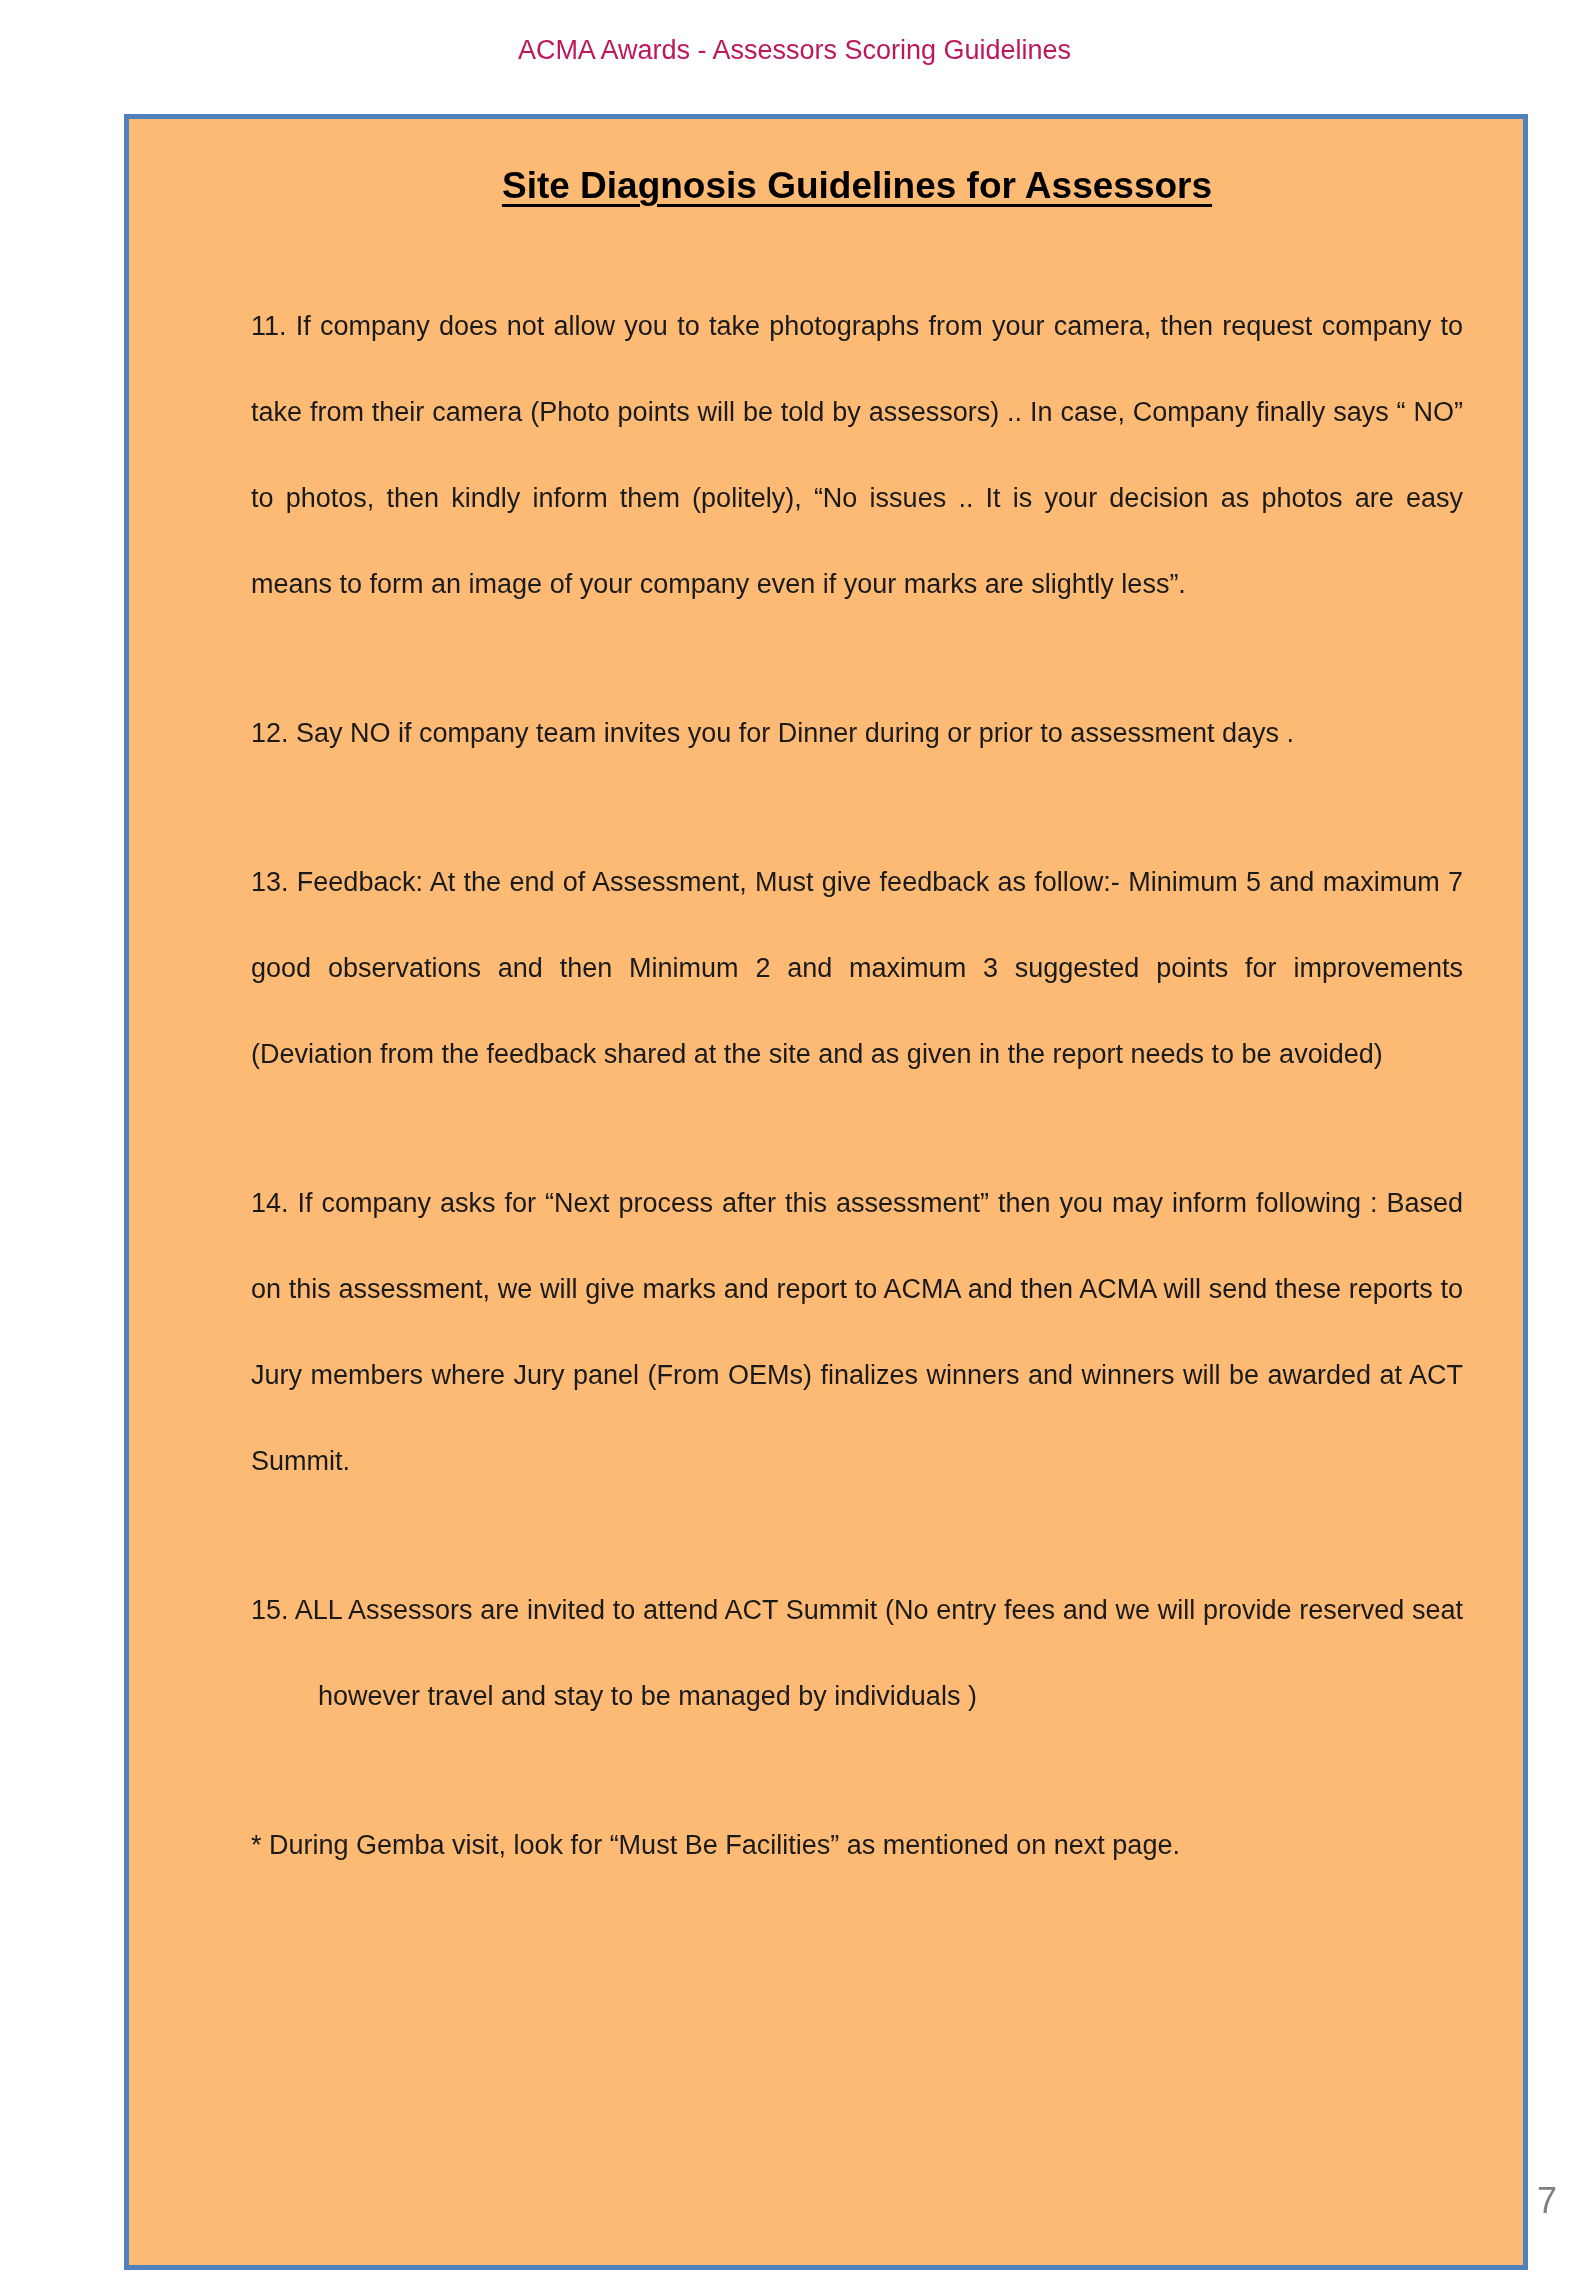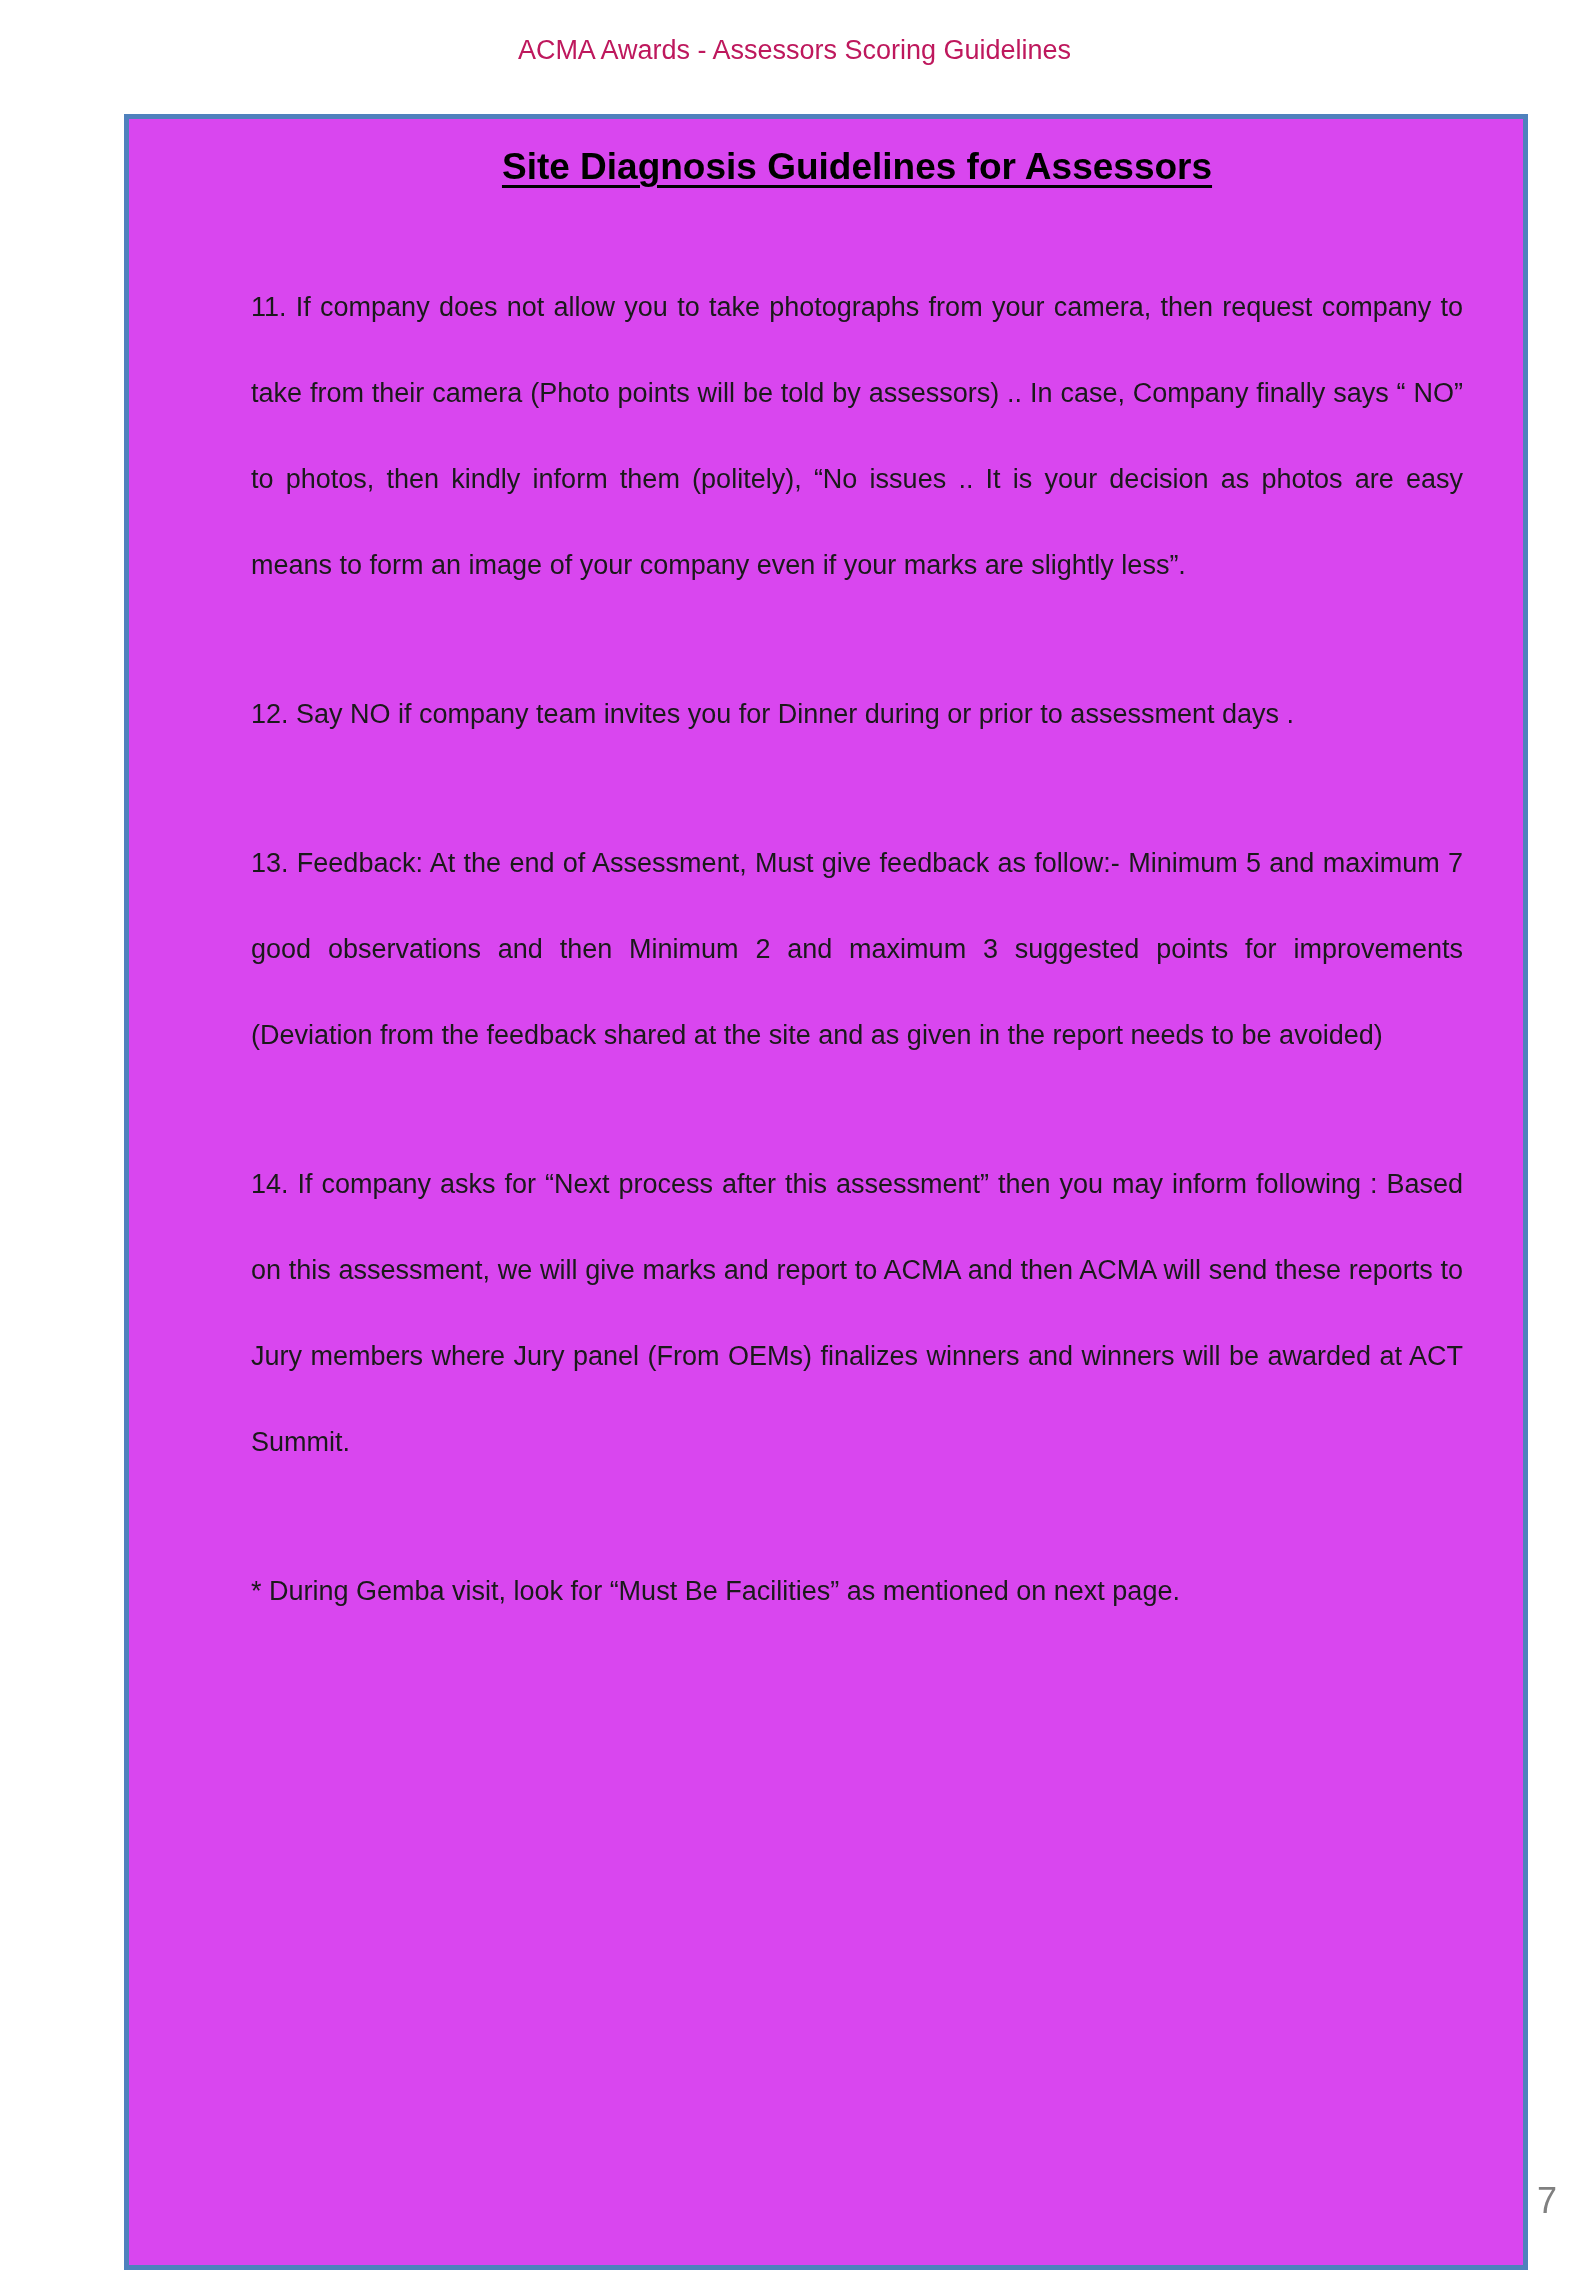--- a/index.html
+++ b/index.html
@@ -24,22 +24,22 @@
     color: #be185d;
   }
   .doc-box {
     position: absolute;
     left: 124px;
     top: 114px;
     width: 1404px;
     height: 2156px;
     border: 5.6px solid #4f81bd;
     box-sizing: border-box;
-    padding: 19px 60px 0 122px;
-    background: #d946ef;
+    padding: 38px 60px 0 122px;
+    background: #fdba74;
   }
   .title {
     margin: 6.2px 0 74px 0;
     text-align: center;
     font-size: 37px;
     font-weight: bold;
     color: #000000;
     text-decoration: underline;
     text-decoration-thickness: 3.1px;
     text-underline-offset: 6.2px;
@@ -77,19 +77,20 @@
     <div>ACMA  Awards - Assessors Scoring Guidelines</div>
   </div>
 
   <div class="doc-box">
     <div class="title">Site Diagnosis Guidelines for Assessors</div>
 
     <p class="para">11. If company does not allow you to take photographs from your camera, then request company to take from their camera (Photo points will be told by assessors) ..  In case, Company finally says “ NO” to photos, then kindly inform them (politely), “No issues ..  It is your decision as photos are easy means to form an image of your company even if your marks are slightly less”.</p>
     <p class="para">12. Say NO if company team invites you for Dinner during or prior to assessment days .</p>
     <p class="para">13. Feedback: At the end of Assessment, Must give feedback as follow:- Minimum 5 and maximum 7 good observations and then Minimum 2 and maximum 3 suggested points for improvements (Deviation from the feedback shared at the site and as given in the report needs to be avoided)</p>
     <p class="para">14. If  company asks for “Next process after this assessment” then you may inform following : Based on this assessment,  we will give marks and report to ACMA and then ACMA will send these reports to Jury members where Jury panel (From OEMs) finalizes winners and winners will be awarded at ACT Summit.</p>
+    <p class="para hanging">15. ALL Assessors are invited to attend ACT  Summit (No entry fees and we will  provide reserved seat  however travel and stay to be managed by individuals )</p>
     <p class="para footnote">* During Gemba visit, look for “Must Be Facilities” as mentioned on next page.</p>
   </div>
 
   <div class="page-number">7</div>
 
 </div>
 
 
 </body></html>

